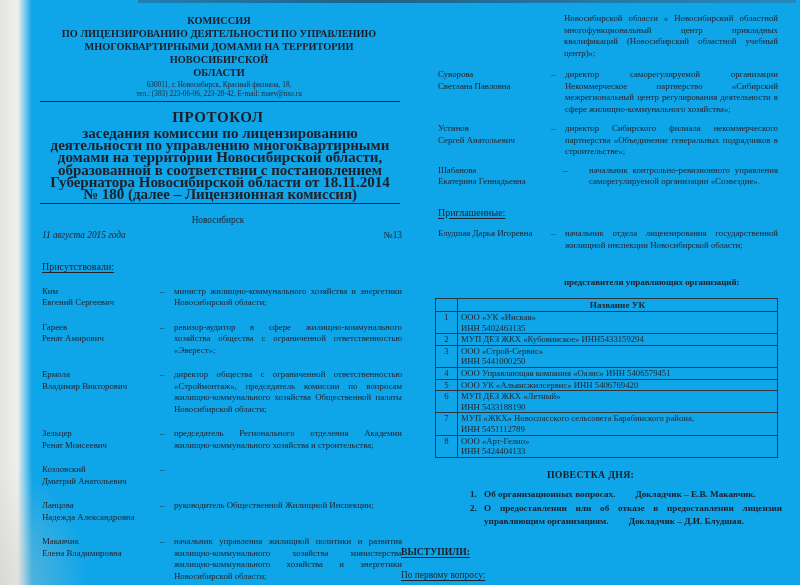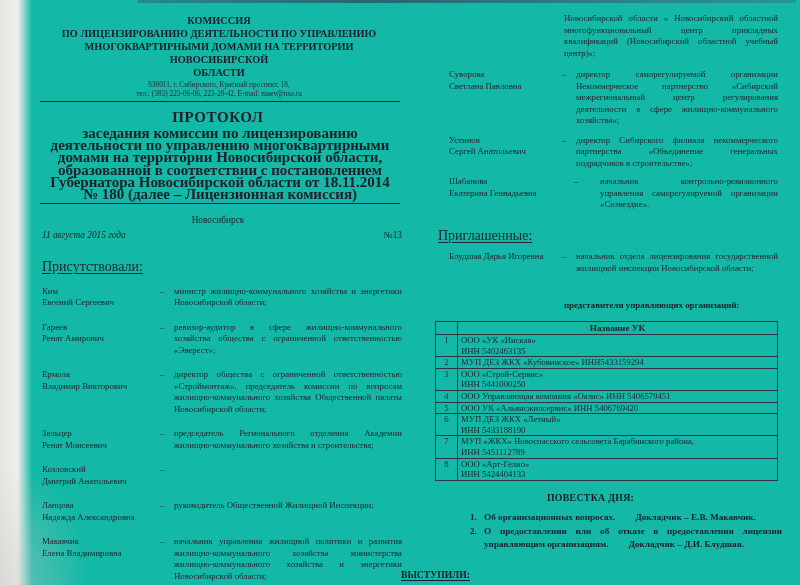--- a/index.html
+++ b/index.html
@@ -1,18 +1,18 @@
 <!DOCTYPE html>
 <html lang="ru"><head>
 <meta charset="utf-8">
 <style>
   html,body{margin:0;padding:0;}
   .stage{
     position:relative;width:800px;height:585px;overflow:hidden;
-    background:#14b8a6;
+    background:#0ea5e9;
     font-family:"Liberation Serif","DejaVu Serif",serif;
     color:#24242f;
   }
   
   .left-shade{position:absolute;left:0;top:0;width:32px;height:585px;
     background:linear-gradient(90deg,#e4e4e1 0%,#efefec 55%,rgba(247,247,244,0) 100%);}
   .top-smudge{position:absolute;left:138px;top:0;right:4px;height:3px;
     background:linear-gradient(90deg,rgba(55,62,82,.35),rgba(45,52,72,.6) 35%,rgba(60,66,86,.45) 70%,rgba(80,86,104,.35));
     filter:blur(.4px);}
   .bottom-shade{position:absolute;left:0;bottom:0;width:90px;height:120px;
@@ -26,32 +26,32 @@
   .org-head{margin:14px 8px 0 10px;text-align:center;font-weight:bold;
     font-size:10.3px;line-height:13px;color:#1d1d27;}
   .org-addr{margin:2px 8px 0 10px;text-align:center;font-size:7.3px;line-height:8.6px;color:#2a2a36;}
   .rule{border:none;border-top:1.5px solid #23232d;margin:3px 6px 0 10px;}
   .doc-title{margin-top:10px;text-align:center;font-weight:bold;font-size:15px;letter-spacing:.6px;color:#1d1d27;}
   .doc-sub{margin:3px 14px 0 18px;text-align:center;font-weight:bold;font-size:15px;line-height:12.3px;color:#1f1f29;}
   .city{margin-top:11px;text-align:center;font-size:9.3px;}
   .dateline{display:flex;justify-content:space-between;align-items:baseline;margin:3px 4px 0 12px;font-size:9.3px;}
   .date-it{font-style:italic;}
   .u{text-decoration:underline;text-underline-offset:1.5px;}
-  .sec-head{margin:20px 0 0 12px;font-size:14px;}
+  .sec-head{margin:20px 0 0 12px;font-size:10px;}
 
   
   .roster{margin:0 4px 0 12px;}
   .row{display:flex;margin-top:13px;}
   .nm{width:118px;flex:none;white-space:pre-line;}
   .dsh{width:14px;flex:none;}
   .rl{flex:1;text-align:justify;}
 
   
   .cont-para{margin:13px 22px 0 163px;text-align:justify;}
-  .pr .roster{margin:0 22px 0 48px;}
+  .pr .roster{margin:0 22px 0 37px;}
   .pr .row{margin-left:0;margin-right:0;}
   .pr .nm{width:113px;}
   .pr .sec-head{margin-left:37px;}
   .reps-head{margin:26px 22px 0 163px;font-weight:bold;font-size:8.9px;color:#1f1f29;}
 
   table.uk{border-collapse:collapse;margin:9px 0 0 34px;width:343px;
     font-size:8.7px;line-height:10.6px;color:#26262f;}
   table.uk td,table.uk th{border:1px solid #34343e;padding:0 3px;vertical-align:top;}
   table.uk th{font-weight:bold;text-align:center;font-size:9.2px;padding:1px 0;font-family:Liberation Serif, serif;}
   td.num{width:15px;text-align:center;}
@@ -75,21 +75,21 @@
   <div class="bottom-shade"></div>
 
   <div class="page page-left">
     <div class="org-head">
       <div>КОМИССИЯ</div>
       <div>ПО ЛИЦЕНЗИРОВАНИЮ ДЕЯТЕЛЬНОСТИ ПО УПРАВЛЕНИЮ</div>
       <div>МНОГОКВАРТИРНЫМИ ДОМАМИ НА ТЕРРИТОРИИ НОВОСИБИРСКОЙ</div>
       <div>ОБЛАСТИ</div>
     </div>
     <div class="org-addr">
-      <div>630011, г. Сибирского, Красный проспект, 18,</div>
+      <div>630011, г. Новосибирск, Красный филиала, 18,</div>
       <div>тел.: (383) 223-06-06, 223-28-42, E-mail: maev@nso.ru</div>
     </div>
     <hr class="rule">
     <div class="doc-title">ПРОТОКОЛ</div>
     <div class="doc-sub">заседания комиссии по лицензированию деятельности по управлению многоквартирными домами на территории Новосибирской области, образованной в соответствии с постановлением Губернатора Новосибирской области от 18.11.2014 № 180 (далее – Лицензионная комиссия)</div>
     <hr class="rule">
     <div class="city">Новосибирск</div>
     <div class="dateline">
       <span class="date-it">11 августа 2015 года</span>
       <span>№13</span>

